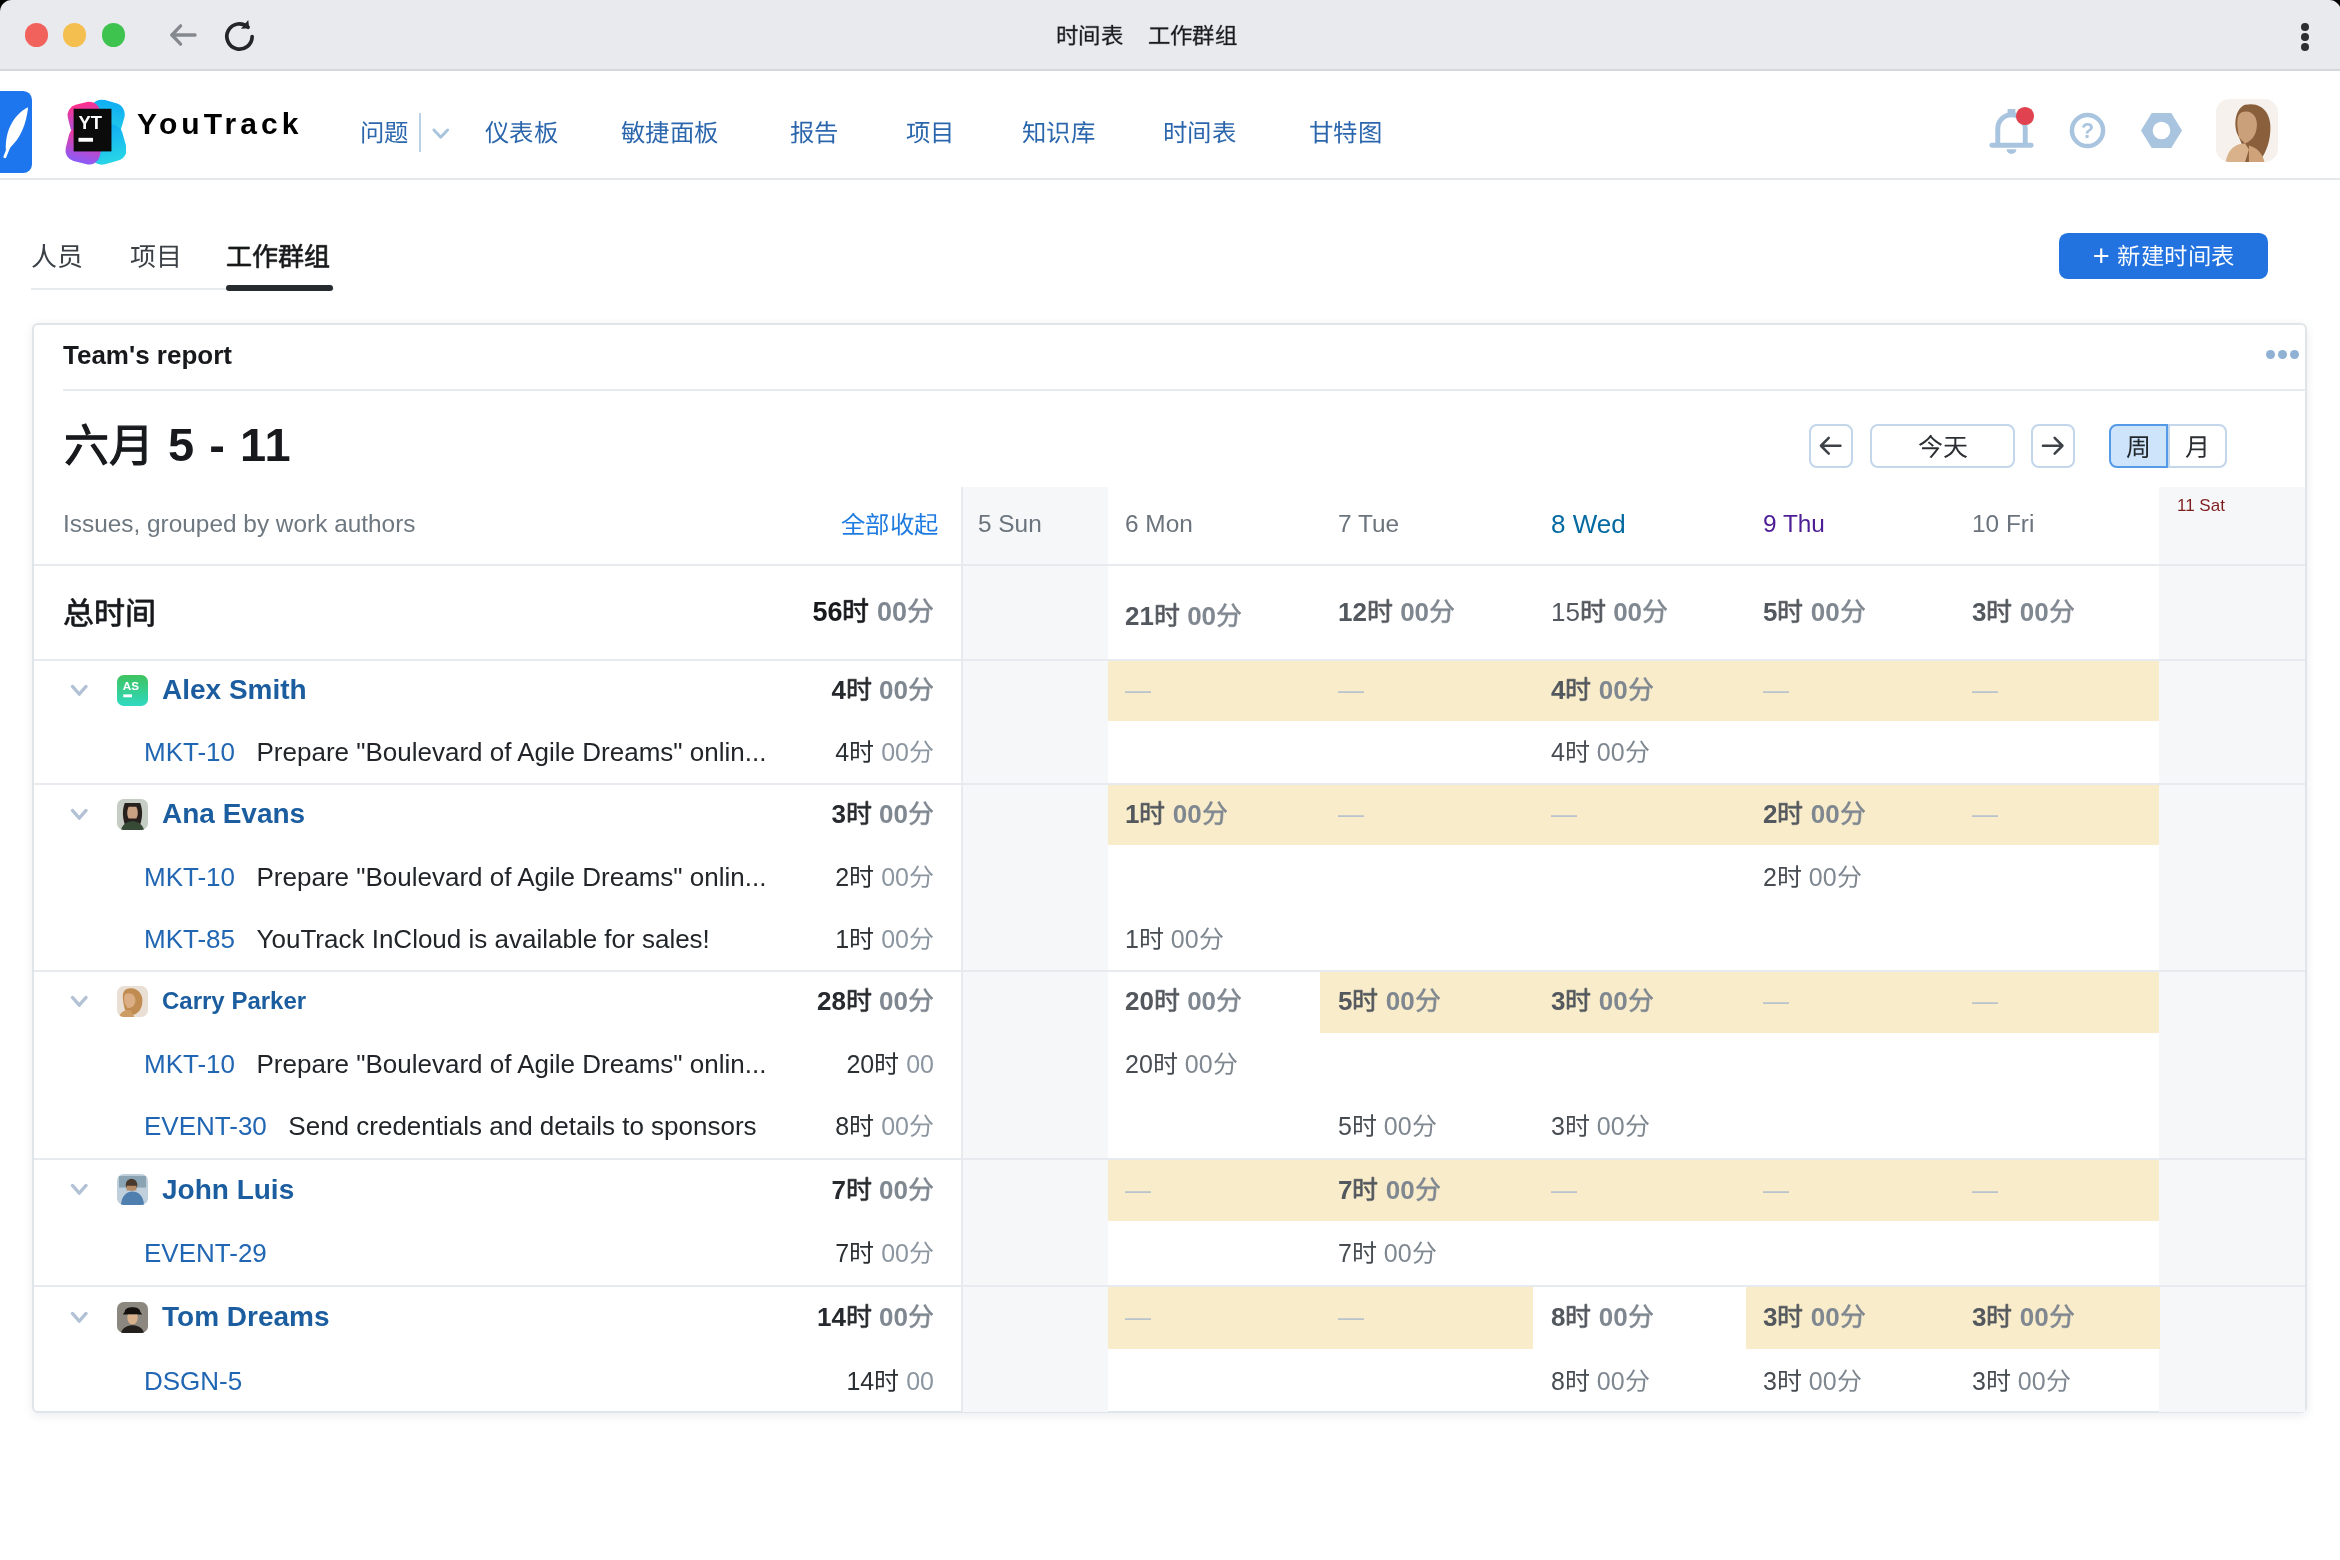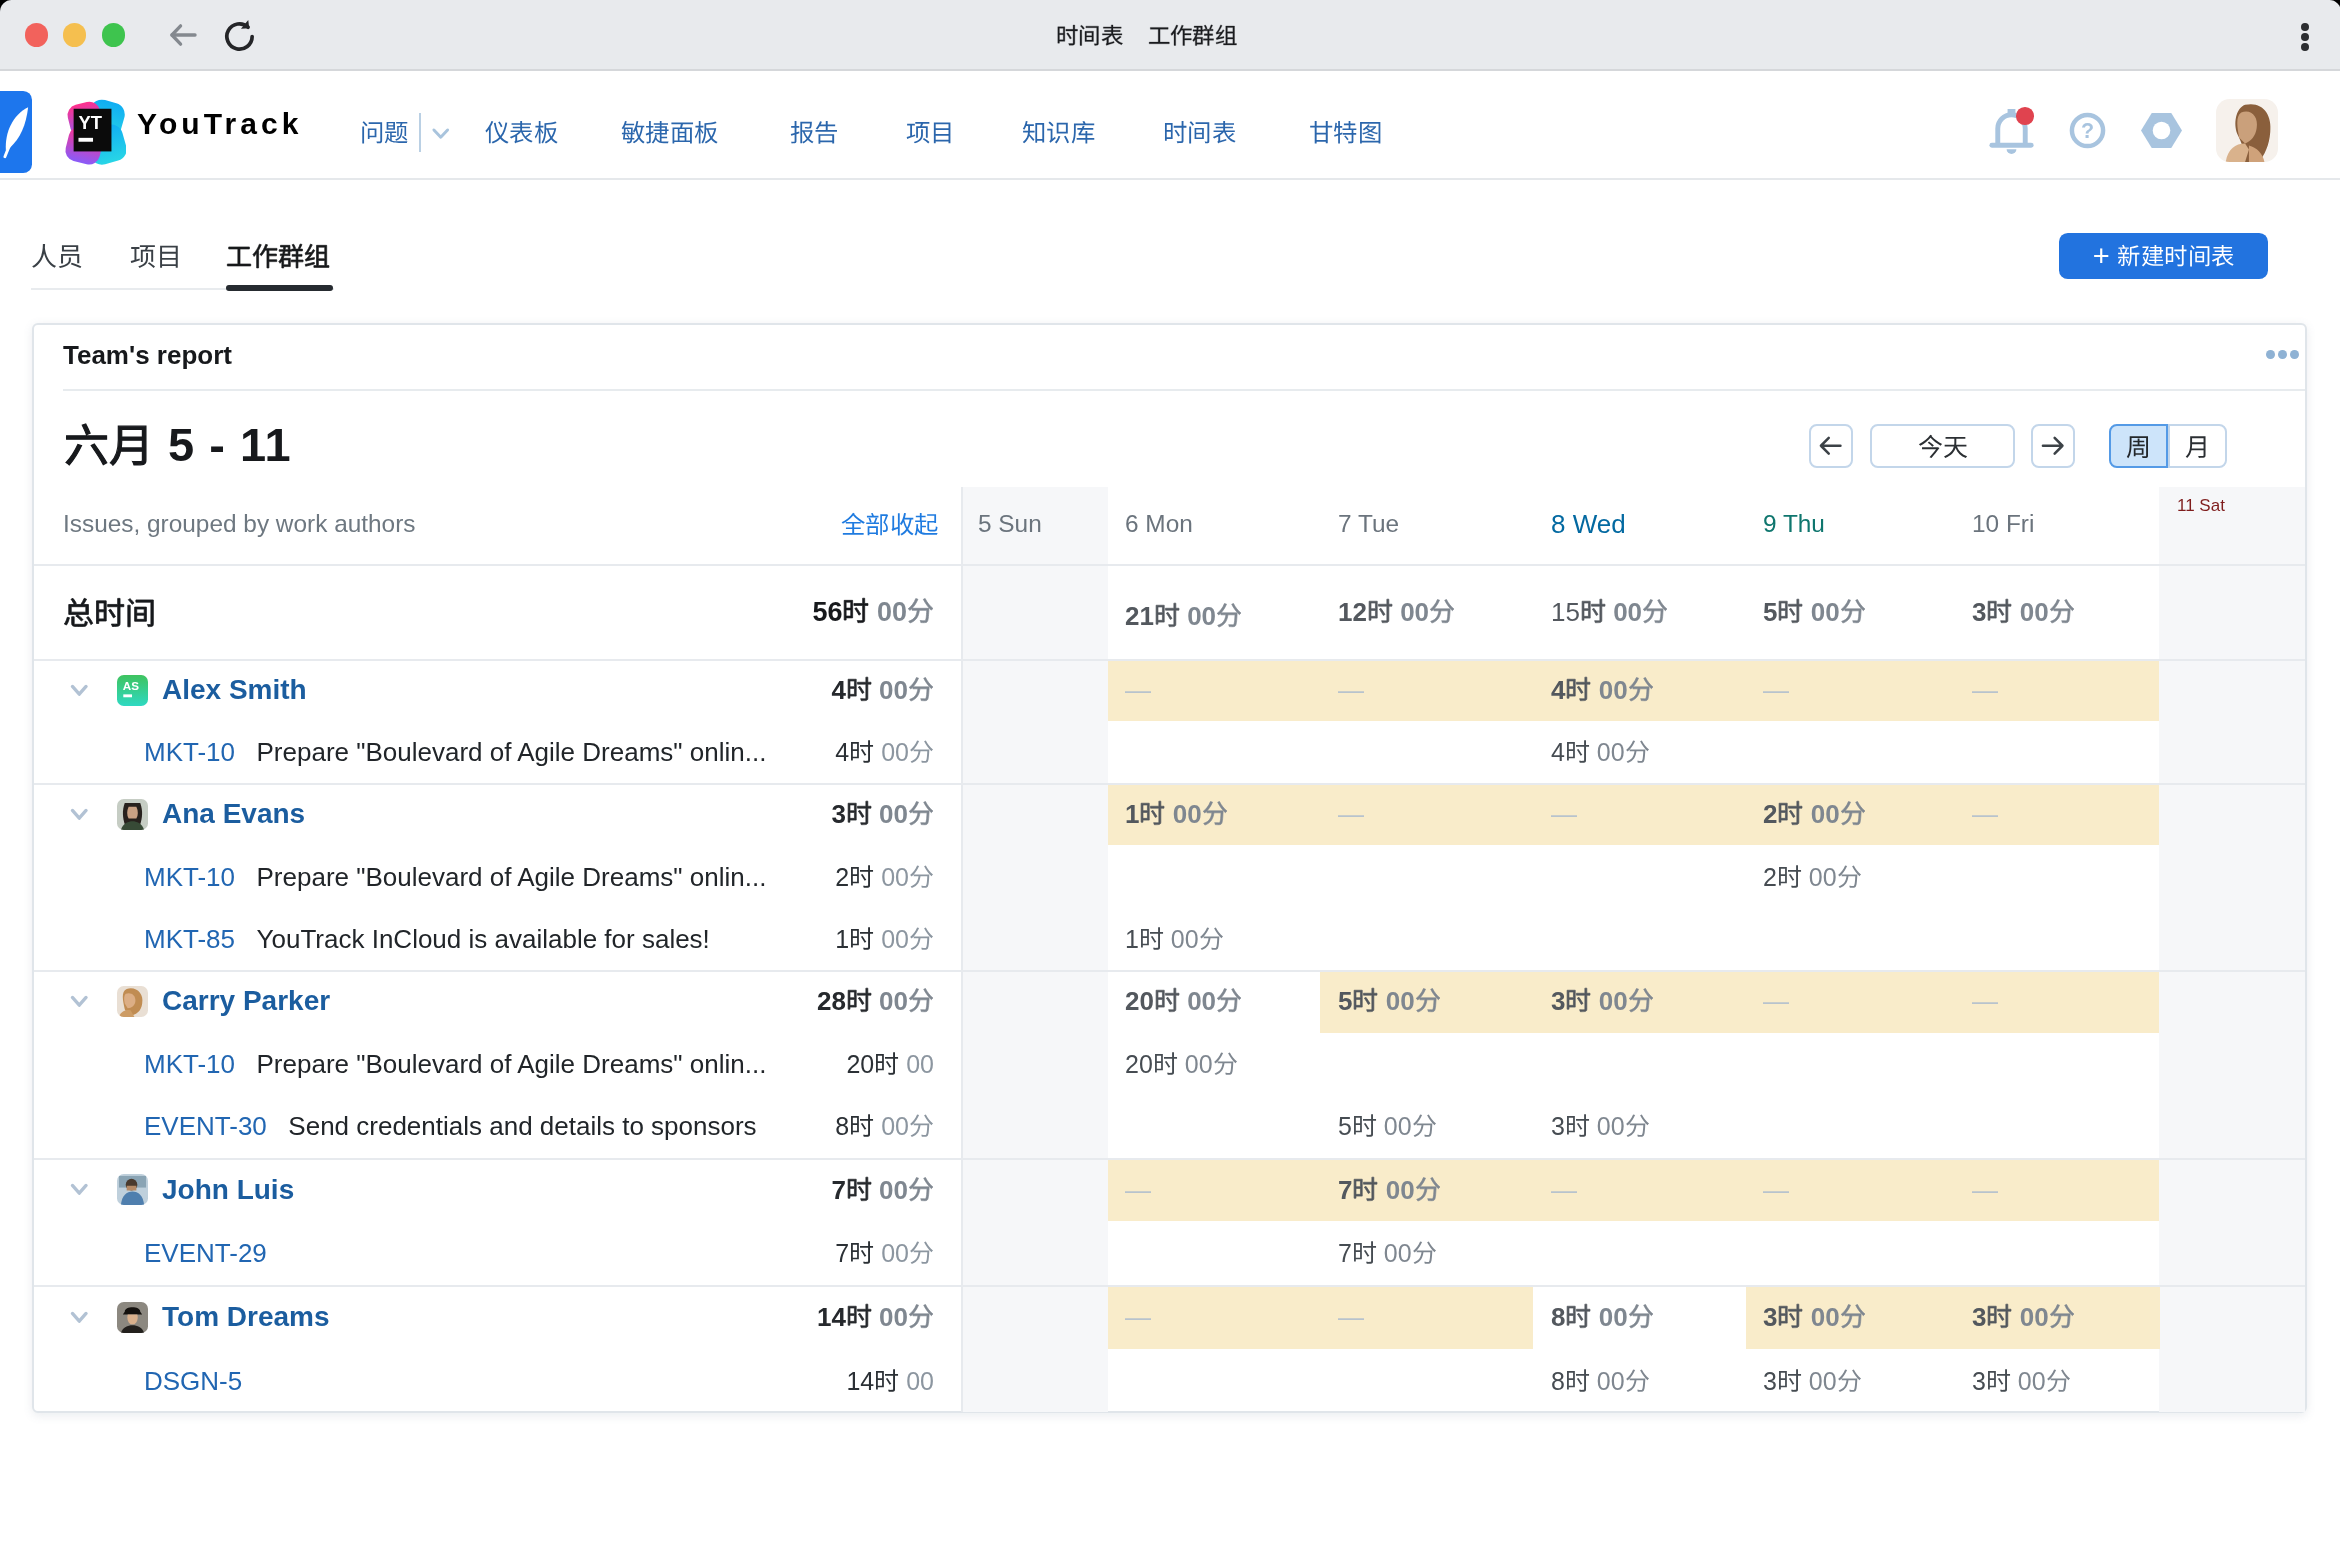--- a/index.html
+++ b/index.html
@@ -352,21 +352,21 @@
       <use href="#u6536"></use>
     </svg>
     <svg class="k" viewBox="0 -880 1000 1000">
       <use href="#u8d77"></use>
     </svg>
   </div>
 <div class="abs f" style="left:978px;top:493px;height:62px;font-size:24.4px;color:#6b747d">5 Sun</div>
 <div class="abs f" style="left:1125px;top:493px;height:62px;font-size:24.4px;color:#6b747d">6 Mon</div>
 <div class="abs f" style="left:1338px;top:493px;height:62px;font-size:24.4px;color:#6b747d">7 Tue</div>
 <div class="abs f" style="left:1551px;top:493px;height:62px;font-size:26px;color:#0369a1">8 Wed</div>
-<div class="abs f" style="left:1763px;top:493px;height:62px;font-size:24.4px;color:#0f766e">9 Thu</div>
+<div class="abs f" style="left:1763px;top:493px;height:62px;font-size:24.4px;color:#4c1d95">9 Thu</div>
 <div class="abs f" style="left:1972px;top:493px;height:62px;font-size:24.4px;color:#6b747d">10 Fri</div>
 <div class="abs f" style="left:2177px;top:475px;height:62px;font-size:17px;color:#7f1d1d">11 Sat</div>
 <div class="abs f" style="left:63px;top:564px;height:96px;font-size:31px;color:#17191c;font-weight:bold">
     <svg class="kb" viewBox="0 -880 1000 1000">
       <use href="#u603b"></use>
     </svg>
     <svg class="kb" viewBox="0 -880 1000 1000">
       <use href="#u65f6"></use>
     </svg>
     <svg class="kb" viewBox="0 -880 1000 1000">
@@ -583,21 +583,21 @@
         <rect width="32" height="32" rx="7"></rect>
       </clipPath>
     </defs>
     <g clip-path="url(#cCAR)">
 <rect width="32" height="32" fill="#e9dfd4"></rect>
       <path d="M10 3 C20 0 28 8 26 18 C25 26 20 30 12 31 L8 24 C6 14 4 6 10 3Z" fill="#c08c52"></path>
 <path d="M9 8 C14 6 19 9 19 15 C19 20 15 23 11 23 L8 18 C7 14 7 10 9 8Z" fill="#dcae85"></path>
 <path d="M2 32 C4 26 9 24 14 25 L18 32Z" fill="#cd9c64"></path>
     </g>
   </svg>
-<div class="abs f" style="left:162px;top:970px;height:62px;font-size:28px;font-weight:bold;color:#1b5d9f">Carry Parker</div>
+<div class="abs f" style="left:162px;top:970px;height:62px;font-size:24px;font-weight:bold;color:#1b5d9f">Carry Parker</div>
 <div class="abs f" style="right:1407px;top:970px;height:62px;font-size:26px">
     <span style="font-weight:bold;color:#26292d">28<svg class="kb" viewBox="0 -880 1000 1000">
         <use href="#u65f6"></use>
       </svg></span>
     <span style="font-weight:bold;color:#7f8790">&nbsp;00<svg class="kb" viewBox="0 -880 1000 1000">
         <use href="#u5206"></use>
       </svg></span>
   </div>
 <div class="abs f" style="left:1125px;top:970px;height:62px;font-size:26px">
     <span style="font-weight:bold;color:#53585e">20<svg class="kb" viewBox="0 -880 1000 1000">

